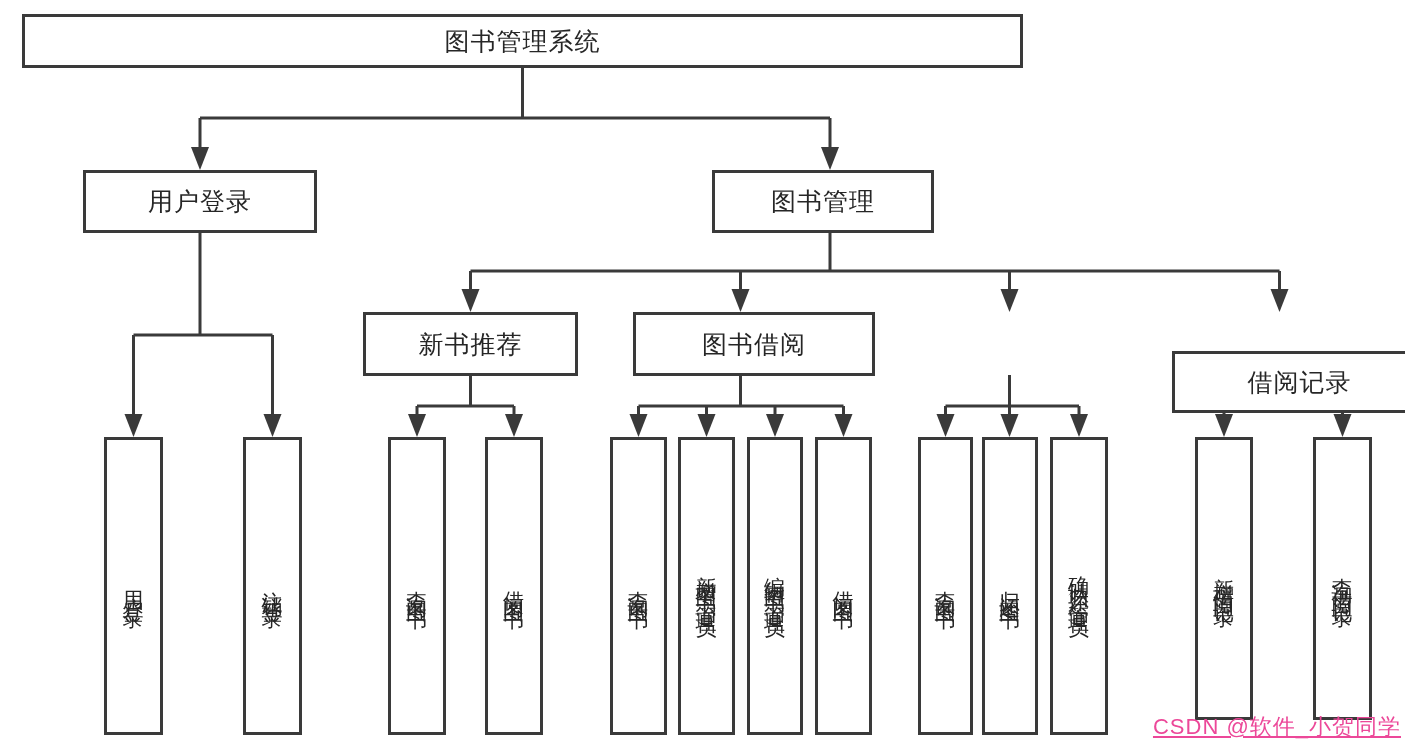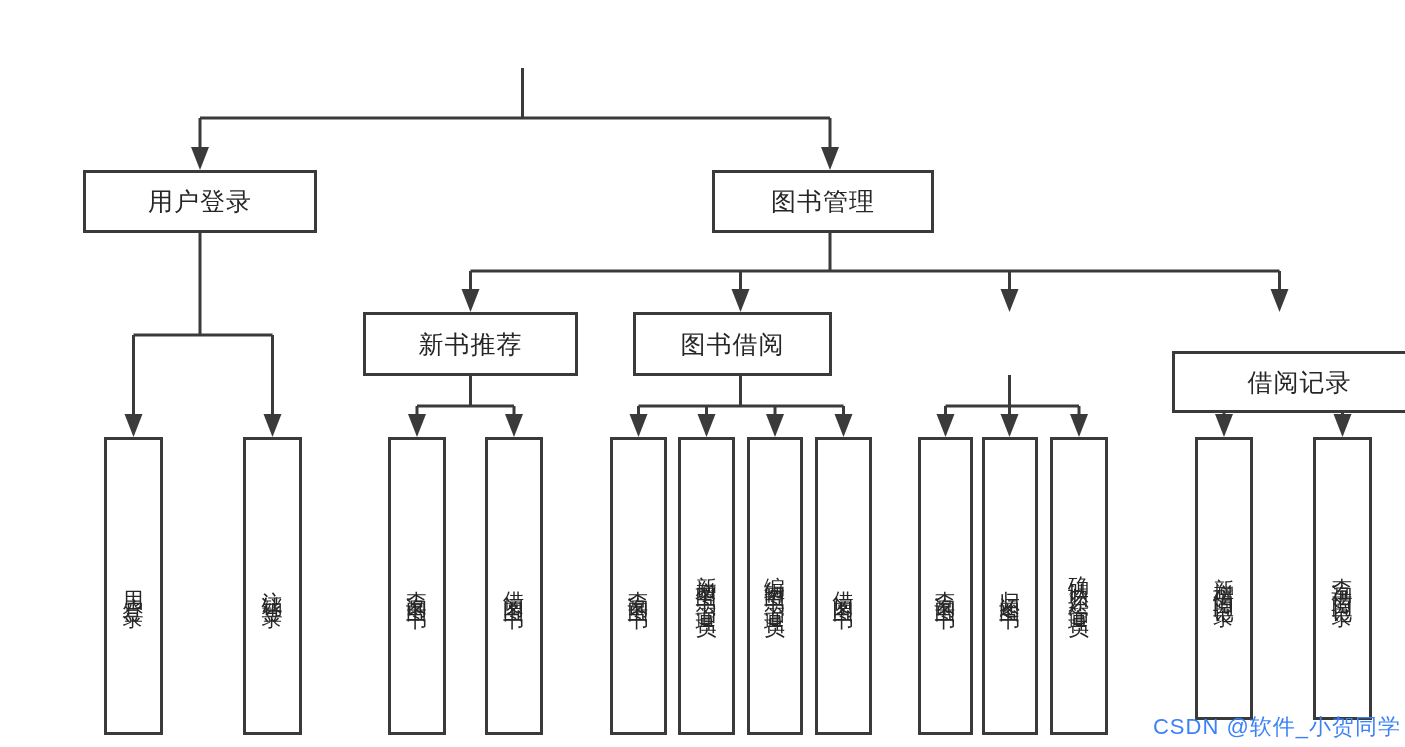--- a/index.html
+++ b/index.html
@@ -29,21 +29,21 @@
     text-orientation: mixed;
     font-size: 21px;
     letter-spacing: 6px;
     line-height: 1;
   }
   
   .n-root            { left: 22px;   top: 14px;  width: 1001px; height: 54px; }
   .n-user-login      { left: 83px;   top: 170px; width: 234px;  height: 63px; }
   .n-book-mgmt       { left: 712px;  top: 170px; width: 222px;  height: 63px; }
   .n-new-rec         { left: 363px;  top: 312px; width: 215px;  height: 64px; }
-  .n-book-borrow     { left: 633px;  top: 312px; width: 199px;  height: 64px; }
+  .n-book-borrow     { left: 633px;  top: 312px; width: 242px;  height: 64px; }
   .n-cur-borrow      { left: 902px;  top: 313px; width: 215px;  height: 62px; }
   .n-borrow-rec      { left: 1172px; top: 313px; width: 255px;  height: 62px; margin-top: 38px; }
   .l-user-login      { left: 104px;  top: 437px; width: 59px; height: 298px; }
   .l-logout          { left: 243px;  top: 437px; width: 59px; height: 298px; }
   .l-query1          { left: 388px;  top: 437px; width: 58px; height: 298px; }
   .l-borrow1         { left: 485px;  top: 437px; width: 58px; height: 298px; }
   .l-query2          { left: 610px;  top: 437px; width: 57px; height: 298px; }
   .l-add-book        { left: 678px;  top: 437px; width: 57px; height: 298px; }
   .l-edit-book       { left: 747px;  top: 437px; width: 56px; height: 298px; }
   .l-borrow2         { left: 815px;  top: 437px; width: 57px; height: 298px; }
@@ -51,23 +51,24 @@
   .l-return          { left: 982px;  top: 437px; width: 56px; height: 298px; }
   .l-confirm         { left: 1050px; top: 437px; width: 58px; height: 298px; }
   .l-add-rec         { left: 1195px; top: 437px; width: 58px; height: 283px; }
   .l-query-rec       { left: 1313px; top: 437px; width: 59px; height: 283px; }
   .watermark {
     position: absolute;
     right: 4px;
     top: 712px;
     z-index: 2;
     font-size: 22px;
-    color: #3b82f6;
+    color: #ec4899;
     letter-spacing: 1px;
     white-space: nowrap;
+    text-decoration: underline;
   }
 </style>
 </head>
 <body>
 
 <div id="canvas">
 
   <svg id="wires" width="1405" height="747" viewBox="0 0 1405 747">
     <g stroke="#3a3a3a" stroke-width="3" fill="none">
       <path d="M522.5 68 V118 M200 118 H830 M200 118 V150 M830 118 V150"></path>
@@ -94,20 +95,23 @@
       <path d="M766 414 H784 L775 437 Z"></path>
       <path d="M834.5 414 H852.5 L843.5 437 Z"></path>
       <path d="M936.5 414 H954.5 L945.5 437 Z"></path>
       <path d="M1000.5 414 H1018.5 L1009.5 437 Z"></path>
       <path d="M1070 414 H1088 L1079 437 Z"></path>
       <path d="M1215 414 H1233 L1224 437 Z"></path>
       <path d="M1333.5 414 H1351.5 L1342.5 437 Z"></path>
     </g>
   </svg>
 
+  <div class="box n-root">
+    <span class="h-label">图书管理系统</span>
+  </div>
 
   <div class="box n-user-login">
     <span class="h-label">用户登录</span>
   </div>
   <div class="box n-book-mgmt">
     <span class="h-label">图书管理</span>
   </div>
 
   <div class="box n-new-rec">
     <span class="h-label">新书推荐</span>

